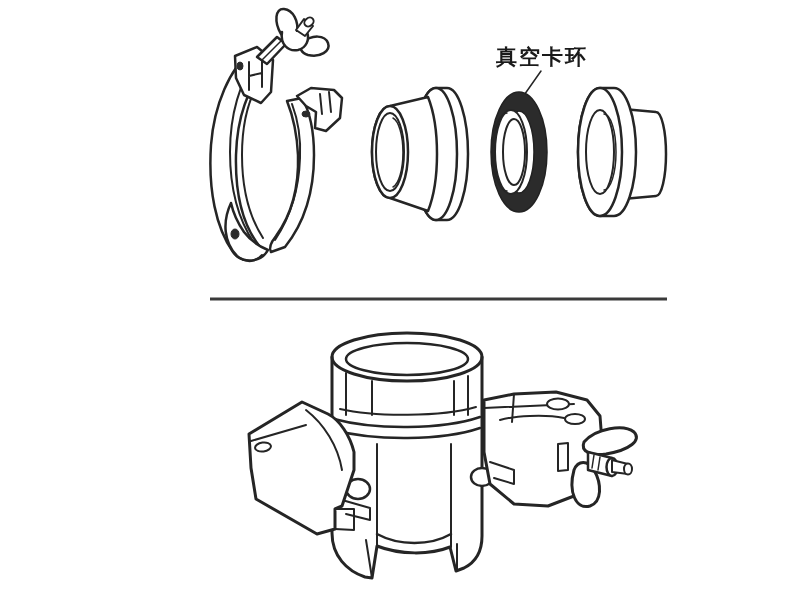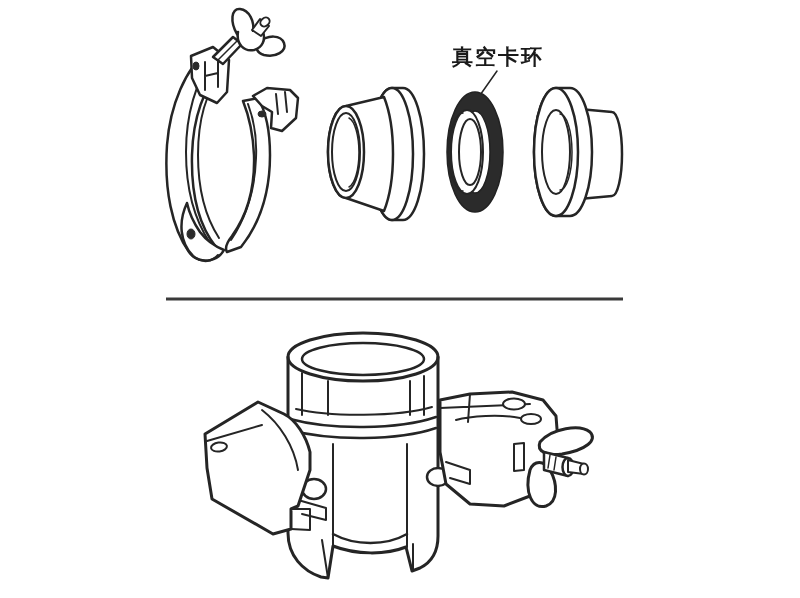--- a/index.html
+++ b/index.html
@@ -1,17 +1,17 @@
 <!DOCTYPE html>
 <html><head>
 <meta charset="utf-8">
 <style>
   html,body{margin:0;padding:0;background:#fff;}
   .page{width:636px;height:598px;background:#fff;position:relative;overflow:hidden;
-        font-family:"DejaVu Sans","Liberation Sans",sans-serif;}
+        font-family:"DejaVu Sans","Liberation Sans",sans-serif;padding-left:44px;}
   svg{display:block;}
   .ink{stroke:#252525;fill:none;stroke-linecap:round;stroke-linejoin:round;}
   .w25{stroke-width:2.5;}
   .w2{stroke-width:2;}
   .w15{stroke-width:1.5;}
   .w3{stroke-width:3;}
   .fillw{fill:#ffffff;}
   .filldark{fill:#2b2b2b;stroke:#2b2b2b;}
   .oring{fill:#2b2b2b;fill-rule:evenodd;stroke:#222222;stroke-width:1.5;}
   .label-text{font-family:"DejaVu Sans","Liberation Sans",sans-serif;

